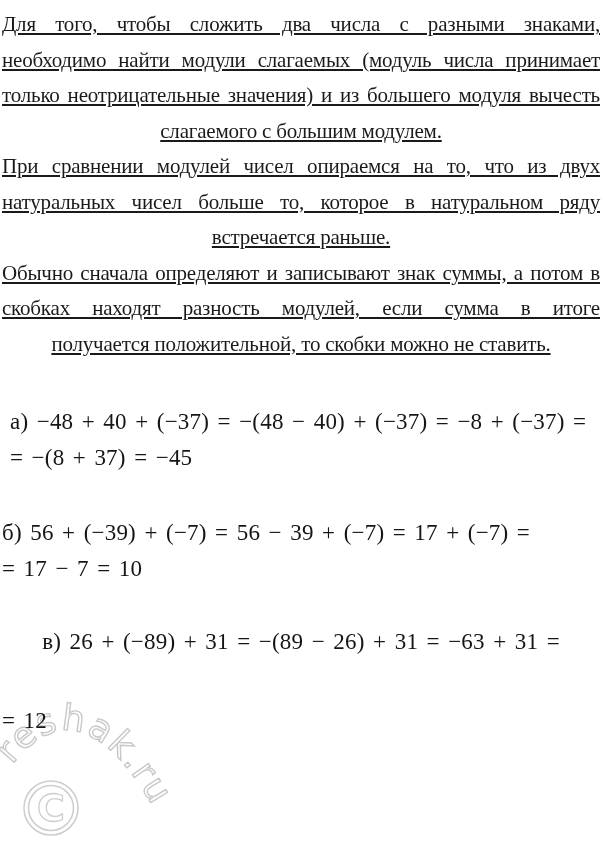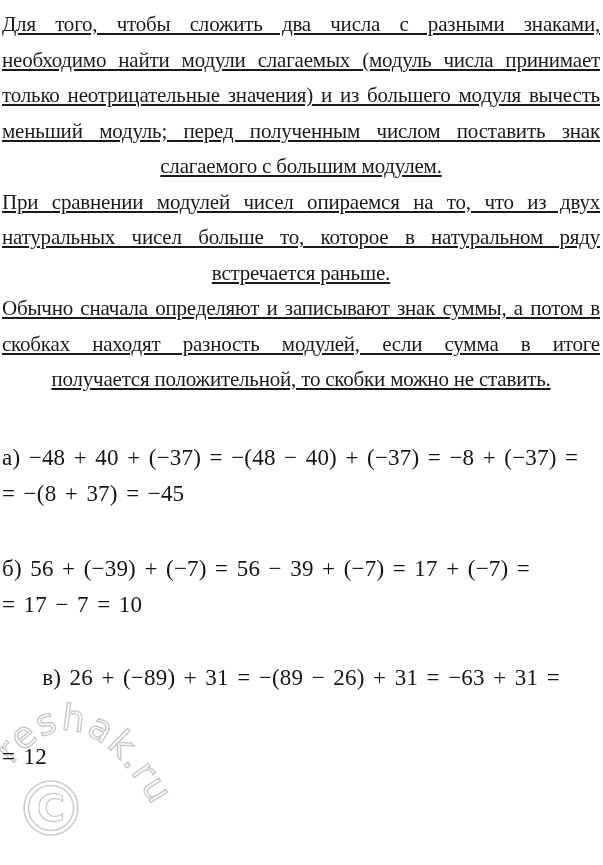--- a/index.html
+++ b/index.html
@@ -29,21 +29,21 @@
     text-align: justify;
     text-align-last: justify;
     text-justify: inter-word;
   }
   .lline {
     text-align: center;
   }
   .sol {
     padding: 0 3px 0 2px;
   }
-  .sol-a { margin-top: 42px; }
+  .sol-a { margin-top: 42px; margin-left: 8px; }
   .sol-b { margin-top: 39px; }
   .sol-v { margin-top: 37px; text-align: center; }
   .sol-g { margin-top: 43px; }
   .math-line {
     font-size: 23px;
     line-height: 36px;
     word-spacing: 2.5px;
     letter-spacing: 0.2px;
     color: #151515;
     white-space: nowrap;
@@ -93,21 +93,20 @@
   </text>
 </svg>
 
 <div class="content">
 
   <div class="text-block">
     <div class="para">
       <div class="para-line jline">Для того, чтобы сложить два числа с разными знаками,</div>
       <div class="para-line jline">необходимо найти модули слагаемых (модуль числа принимает</div>
       <div class="para-line jline">только неотрицательные значения) и из большего модуля вычесть</div>
-      <div class="para-line jline">меньший модуль; перед полученным числом поставить знак</div>
       <div class="para-line lline">слагаемого с большим модулем.</div>
     </div>
     <div class="para">
       <div class="para-line jline">При сравнении модулей чисел опираемся на то, что из двух</div>
       <div class="para-line jline">натуральных чисел больше то, которое в натуральном ряду</div>
       <div class="para-line lline">встречается раньше.</div>
     </div>
     <div class="para">
       <div class="para-line jline">Обычно сначала определяют и записывают знак суммы, а потом в</div>
       <div class="para-line jline">скобках находят разность модулей, если сумма в итоге</div>

